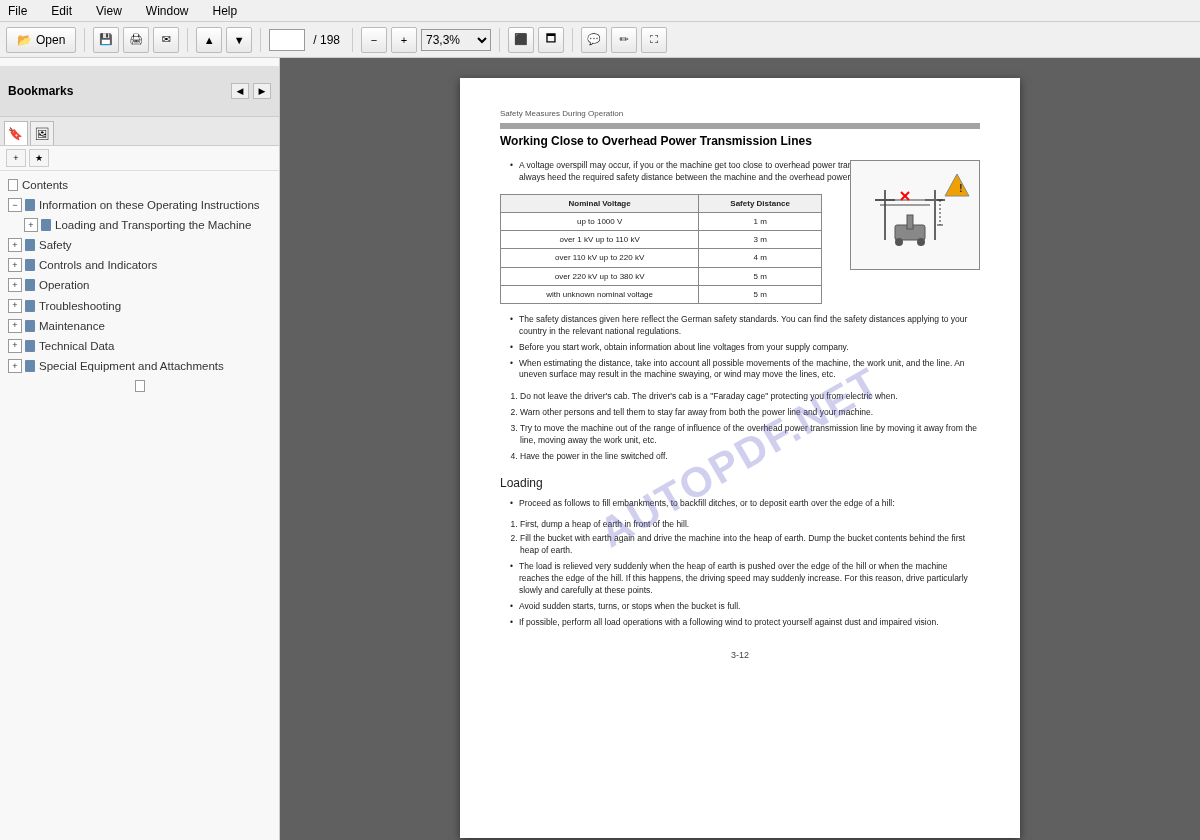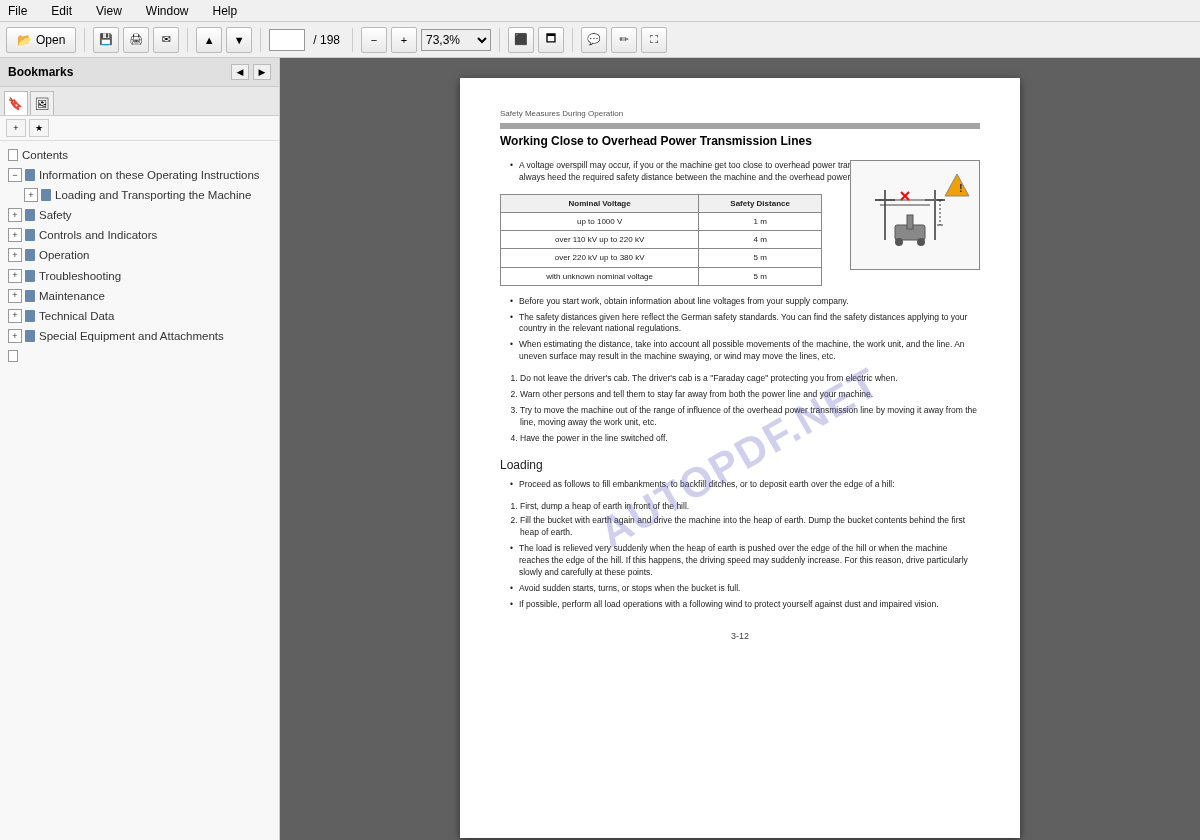--- a/index.html
+++ b/index.html
@@ -75,27 +75,28 @@
     #sidebar {
       width: 280px;
       background: #f8f8f8;
       border-right: 1px solid #ccc;
       display: flex;
       flex-direction: column;
       overflow: hidden;
     }
     #sidebar-header {
       background: #e0e0e0;
-      padding: 6px 8px;
+      padding: 17px 8px;
       display: flex;
       align-items: center;
       justify-content: space-between;
       border-bottom: 1px solid #ccc;
       font-size: 12px;
       font-weight: bold;
+      margin-top: 8px;
     }
     #sidebar-header-right { display: flex; gap: 4px; }
     .sidebar-ctrl-btn {
       width: 18px; height: 16px;
       border: 1px solid #bbb;
       background: #f0f0f0;
       cursor: pointer;
       font-size: 9px;
       display: flex; align-items: center; justify-content: center;
     }
@@ -137,20 +138,21 @@
       padding: 4px 0;
     }
     .tree-item {
       display: flex;
       align-items: flex-start;
       padding: 2px 4px 2px 8px;
       cursor: pointer;
       font-size: 11.5px;
       color: #333;
       line-height: 1.4;
+      justify-content: center;
     }
     .tree-toggle {
       width: 14px; min-width: 14px;
       height: 14px;
       border: 1px solid #999;
       background: #fff;
       display: flex; align-items: center; justify-content: center;
       font-size: 9px;
       margin-right: 3px;
       margin-top: 1px;
@@ -495,40 +497,44 @@
             <th>Nominal Voltage</th>
             <th>Safety Distance</th>
           </tr>
         </thead>
         <tbody id="voltage-table-body">
         <tr>
               <td>up to 1000 V</td>
               <td>1 m</td>
             </tr>
             <tr>
+              <td>over  1 kV   up to 110 kV</td>
+              <td>3 m</td>
+            </tr>
+            <tr>
               <td>over 110 kV   up to 220 kV</td>
               <td>4 m</td>
             </tr>
             <tr>
               <td>over 220 kV   up to 380 kV</td>
               <td>5 m</td>
             </tr>
             <tr>
               <td>with unknown nominal voltage</td>
               <td>5 m</td>
             </tr>
           </tbody>
       </table>
 
       <ul class="bullet-list">
         <li>
+          <span>The safety distances given here reflect the German safety standards. You can find the safety distances applying to your country in the relevant national regulations.</span>
+        </li>
+        <li>
           <span>Before you start work, obtain information about line voltages from your supply company.</span>
-        </li>
-        <li>
-          <span>The safety distances given here reflect the German safety standards. You can find the safety distances applying to your country in the relevant national regulations.</span>
         </li>
         <li>
           <span>When estimating the distance, take into account all possible movements of the machine, the work unit, and the line. An uneven surface may result in the machine swaying, or wind may move the lines, etc.</span>
         </li>
       </ul>
 
       <ol class="numbered-list" id="numbered-list">
       <li>Do not leave the driver's cab. The driver's cab is a "Faraday cage" protecting you from electric when.</li>
           <li>Warn other persons and tell them to stay far away from both the power line and your machine.</li>
           <li>Try to move the machine out of the range of influence of the overhead power transmission line by moving it away from the line, moving away the work unit, etc.</li>

